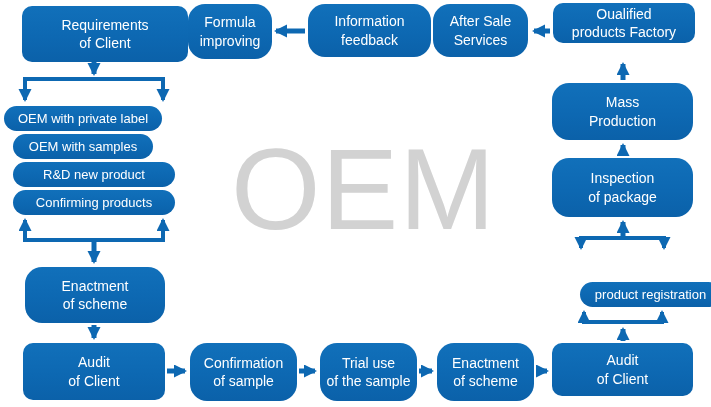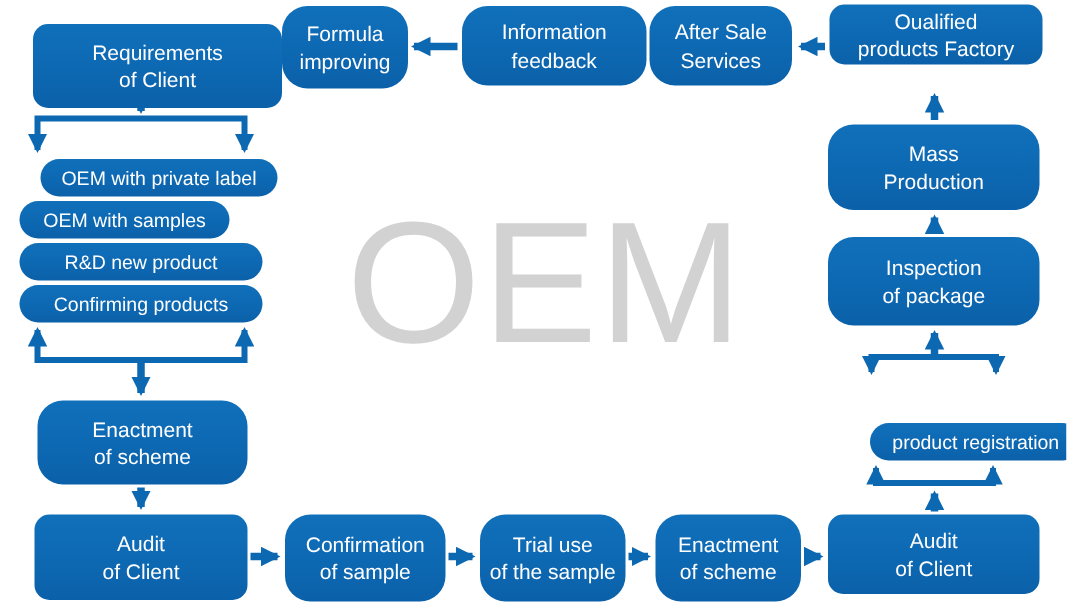--- a/index.html
+++ b/index.html
@@ -63,32 +63,32 @@
       <line x1="623" y1="341" x2="623" y2="329" stroke-width="5" marker-end="url(#ah)"></line>
       <path d="M584,312 V322 H662 V312" stroke-width="4" marker-start="url(#ah)" marker-end="url(#ah)"></path>
       <line x1="623" y1="238" x2="623" y2="222" stroke-width="5" marker-end="url(#ah)"></line>
       <path d="M581,248 V238 H664 V248" stroke-width="4" marker-start="url(#ah)" marker-end="url(#ah)"></path>
       <line x1="623" y1="155" x2="623" y2="145" stroke-width="5" marker-end="url(#ah)"></line>
       <line x1="623" y1="80" x2="623" y2="64" stroke-width="5" marker-end="url(#ah)"></line>
     </g>
   </svg>
 
 
-  <div class="node rounded" style="left:22px;top:16px;width:166px;height:56px">Requirements
+  <div class="node rounded" style="left:22px;top:6px;width:166px;height:56px">Requirements
 of Client</div>
   <div class="node" style="left:188px;top:4px;width:84px;height:55px">Formula
 improving</div>
   <div class="node" style="left:308px;top:4px;width:123px;height:53px">Information
 feedback</div>
   <div class="node" style="left:433px;top:4px;width:95px;height:53px">After Sale
 Services</div>
   <div class="node rounded" style="left:553px;top:3px;width:142px;height:40px">Oualified
 products Factory</div>
 
-  <div class="node small" style="left:27px;top:106px;width:158px;height:25px">OEM with private label</div>
+  <div class="node small" style="left:4px;top:106px;width:158px;height:25px">OEM with private label</div>
   <div class="node small" style="left:13px;top:134px;width:140px;height:25px">OEM with samples</div>
   <div class="node small" style="left:13px;top:162px;width:162px;height:25px">R&amp;D new product</div>
   <div class="node small" style="left:13px;top:190px;width:162px;height:25px">Confirming products</div>
 
   <div class="node" style="left:25px;top:267px;width:140px;height:56px">Enactment
 of scheme</div>
   <div class="node rounded" style="left:23px;top:343px;width:142px;height:57px">Audit
 of Client</div>
 
   <div class="node" style="left:190px;top:343px;width:107px;height:58px">Confirmation

